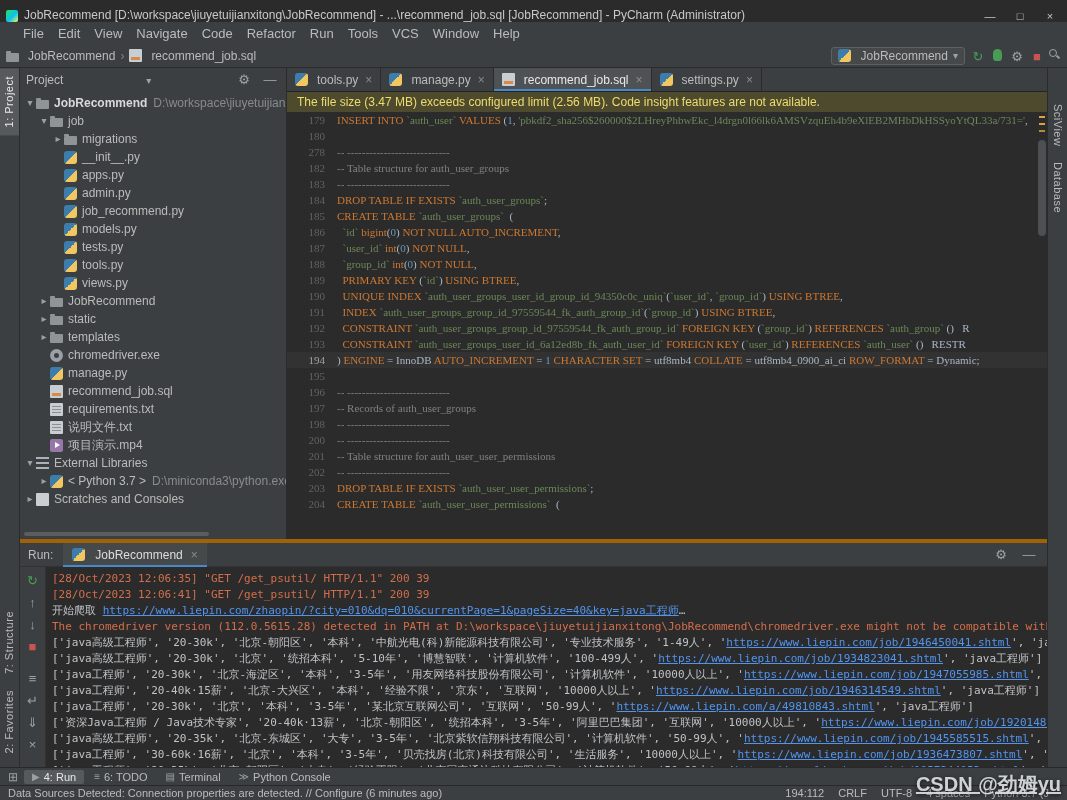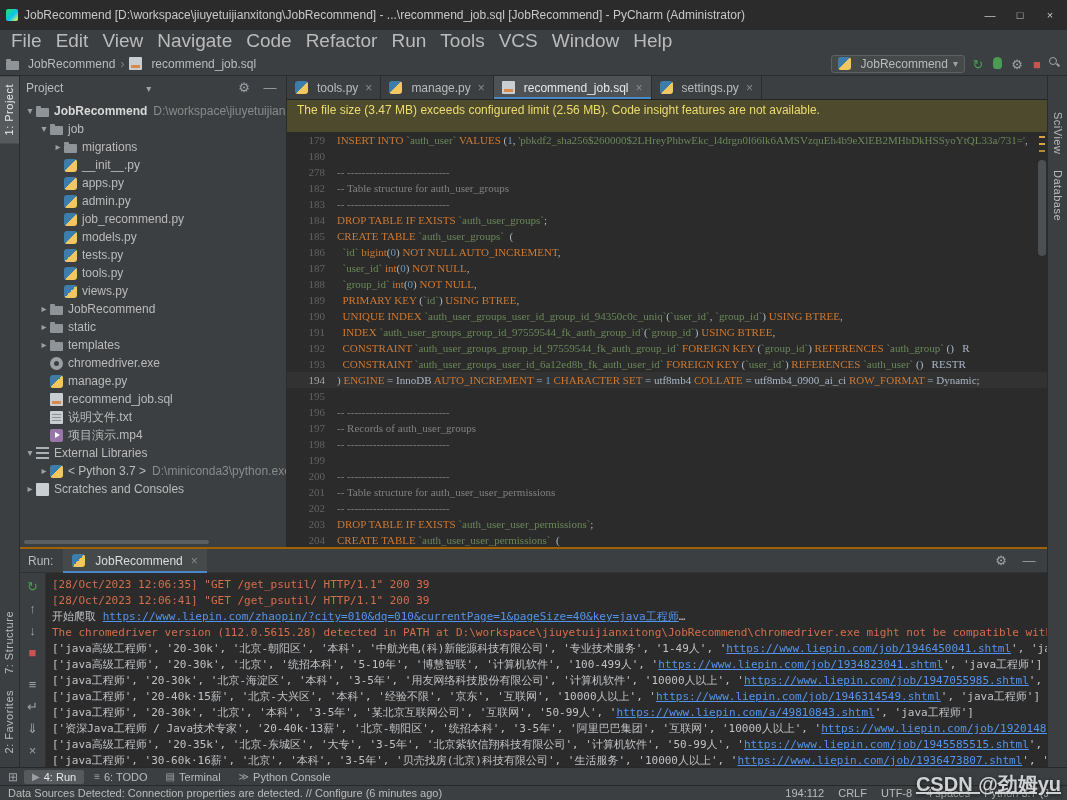--- a/index.html
+++ b/index.html
@@ -2,31 +2,31 @@
 <html style="--panel-bg: #3c3f41; --editor-bg: #2b2b2b; --titlebar-bg: #2b2b2b; --text: #bbbbbb; --code-text: #a9b7c6; --keyword: #cc7832; --string: #6a8759; --number: #6897bb; --comment: #808080; --line-number: #606366; --current-line: #323232; --link: #5394ec; --stderr: #d26e4c; --banner-bg: #4d4a2e; --banner-text: #eedc6e; --selected-bg: #4e5254; --tab-underline: #4a88c7; --run-green: #499c54; --stop-red: #c75450; --icon-gray: #9da2a8; --hint: #8a8a8a;"><head>
 <meta charset="utf-8">
 <style>
   * { margin:0; padding:0; box-sizing:border-box; }
   html,body { background:#1e1e1e; }
   body { font-family:"Liberation Sans", sans-serif; }
   .app { position:relative; width:1067px; height:800px; display:flex; flex-direction:column; overflow:hidden;
          background:var(--panel-bg); color:var(--text); }
 
   
-  .titlebar { height:30px; flex:none; background:var(--titlebar-bg); display:flex; align-items:center;
+  .titlebar { height:22px; flex:none; background:var(--titlebar-bg); display:flex; align-items:flex-end;
               gap:6px; padding:0 2px 0 6px; font-size:12px; color:#c8c8c8; }
   .app-icon { width:12px; height:12px; border-radius:2px; flex:none;
               background:linear-gradient(135deg,#21d789 20%,#07c3f2 55%,#fcf84a 100%); }
   .title-text { white-space:nowrap; overflow:hidden; }
   .win-controls { margin-left:auto; display:flex; }
   .win-btn { width:30px; text-align:center; font-size:11px; color:#c8c8c8; cursor:default; }
 
   
   .menubar { height:22px; flex:none; background:var(--panel-bg); display:flex; align-items:center;
-             padding-left:4px; font-size:19px; }
+             padding-left:16px; font-size:13px; }
   .menu-item { padding:2px 7px; border-radius:2px; cursor:default; }
 
   
   .navbar { height:24px; flex:none; background:var(--panel-bg); border-bottom:1px solid #2b2b2b;
             display:flex; align-items:center; padding:0 6px; font-size:12px; }
   .crumbs { display:flex; align-items:center; gap:5px; }
   .crumb { display:flex; align-items:center; gap:4px; }
   .crumb-sep { color:#808080; }
   .nav-right { margin-left:auto; display:flex; align-items:center; gap:3px; }
   .run-combo { display:flex; align-items:center; gap:5px; background:#45494a; border:1px solid #5e6162;
@@ -98,37 +98,37 @@
   .icon-lib { background:repeating-linear-gradient(#aab1b8 0 2px, transparent 2px 5px); margin-top:1px; }
 
   
   .editor { flex:1; display:flex; flex-direction:column; min-width:0; background:var(--editor-bg); }
   .tabs { height:24px; flex:none; background:var(--panel-bg); border-bottom:1px solid #232525;
           display:flex; font-size:12px; }
   .tab { display:flex; align-items:center; gap:4px; padding:0 8px; color:#bbb;
          border-right:1px solid #2b2b2b; cursor:default; }
   .tab.active { background:var(--selected-bg); color:#e8e8e8; box-shadow:inset 0 -2px 0 var(--tab-underline); }
   .tab-close { color:#8a8a8a; font-size:12px; margin-left:3px; cursor:default; }
-  .banner { height:32px; flex:none; line-height:20px; font-size:12px; padding:0 10px;
+  .banner { height:20px; flex:none; line-height:20px; font-size:12px; padding:0 10px;
             background:var(--banner-bg); color:var(--banner-text); white-space:nowrap; overflow:hidden; }
   .code-area { flex:1; position:relative; overflow:hidden;
                font-family:Liberation Serif, serif; font-size:11px; }
   .code-row { display:flex; height:16px; line-height:16px; white-space:pre; }
   .code-row.active { background:var(--current-line); }
   .gutter { width:50px; flex:none; text-align:right; padding-right:12px; color:var(--line-number); }
   .code-row.active .gutter { color:#a4a3a3; }
   .codetext { color:var(--code-text); white-space:pre; }
   .k { color:var(--keyword); } .s { color:var(--string); } .n { color:var(--number); } .c { color:var(--comment); }
   .vscroll { position:absolute; right:0; top:0; bottom:0; width:10px; }
   .vthumb { position:absolute; right:1px; top:28px; width:8px; height:96px; background:#4d5052; border-radius:4px; }
   .stripe-marks { position:absolute; right:2px; top:4px; width:6px; height:2px; background:#d9a343;
                   box-shadow:0 7px 0 #d9a343, 0 14px 0 #b9893b; }
 
   
-  .runpanel { flex:1; display:flex; flex-direction:column; min-height:0; border-top:2px solid #a16207;
+  .runpanel { flex:1; display:flex; flex-direction:column; min-height:0; border-top:4px solid #a16207;
               background:var(--editor-bg); }
   .run-header { height:24px; flex:none; background:var(--panel-bg); border-bottom:1px solid #323232;
                 display:flex; align-items:center; gap:10px; padding:0 8px 0 8px; font-size:12px; }
   .run-label { color:#bbb; }
   .run-tab { display:flex; align-items:center; gap:5px; height:24px; padding:0 9px; background:#45494a;
              color:#ddd; box-shadow:inset 0 -2px 0 var(--tab-underline); cursor:default; }
   .rh-icons { margin-left:auto; display:flex; gap:8px; }
   .run-body { flex:1; display:flex; min-height:0; }
   .run-toolbar { width:26px; flex:none; background:var(--panel-bg); border-right:1px solid #323232;
                  display:flex; flex-direction:column; align-items:center; padding-top:5px; gap:4px; }
@@ -308,20 +308,25 @@
               </div>
               <div class="tree-row" style="padding-left: 18px;">
                 <span class="arrow"></span>
                 <span class="ticon icon-py"></span>
                 <span class="tlabel">manage.py</span>
               </div>
               <div class="tree-row" style="padding-left: 18px;">
                 <span class="arrow"></span>
                 <span class="ticon icon-sql"></span>
                 <span class="tlabel">recommend_job.sql</span>
+              </div>
+              <div class="tree-row" style="padding-left: 18px;">
+                <span class="arrow"></span>
+                <span class="ticon icon-txt"></span>
+                <span class="tlabel">requirements.txt</span>
               </div>
               <div class="tree-row" style="padding-left: 18px;">
                 <span class="arrow"></span>
                 <span class="ticon icon-txt"></span>
                 <span class="tlabel">说明文件.txt</span>
               </div>
               <div class="tree-row" style="padding-left: 18px;">
                 <span class="arrow"></span>
                 <span class="ticon icon-mp4"></span>
                 <span class="tlabel">项目演示.mp4</span>
@@ -385,21 +390,20 @@
                 <div class="code-row"><span class="gutter">189</span><span class="codetext">  <span class="k">PRIMARY</span> <span class="k">KEY</span> (<span class="s">`id`</span>) <span class="k">USING</span> <span class="k">BTREE</span>,</span></div>
                 <div class="code-row"><span class="gutter">190</span><span class="codetext">  <span class="k">UNIQUE</span> <span class="k">INDEX</span> <span class="s">`auth_user_groups_user_id_group_id_94350c0c_uniq`</span>(<span class="s">`user_id`</span>, <span class="s">`group_id`</span>) <span class="k">USING</span> <span class="k">BTREE</span>,</span></div>
                 <div class="code-row"><span class="gutter">191</span><span class="codetext">  <span class="k">INDEX</span> <span class="s">`auth_user_groups_group_id_97559544_fk_auth_group_id`</span>(<span class="s">`group_id`</span>) <span class="k">USING</span> <span class="k">BTREE</span>,</span></div>
                 <div class="code-row"><span class="gutter">192</span><span class="codetext">  <span class="k">CONSTRAINT</span> <span class="s">`auth_user_groups_group_id_97559544_fk_auth_group_id`</span> <span class="k">FOREIGN</span> <span class="k">KEY</span> (<span class="s">`group_id`</span>) <span class="k">REFERENCES</span> <span class="s">`auth_group`</span> ()   R</span></div>
                 <div class="code-row"><span class="gutter">193</span><span class="codetext">  <span class="k">CONSTRAINT</span> <span class="s">`auth_user_groups_user_id_6a12ed8b_fk_auth_user_id`</span> <span class="k">FOREIGN</span> <span class="k">KEY</span> (<span class="s">`user_id`</span>) <span class="k">REFERENCES</span> <span class="s">`auth_user`</span> ()   RESTR</span></div>
                 <div class="code-row active"><span class="gutter">194</span><span class="codetext">) <span class="k">ENGINE</span> = InnoDB <span class="k">AUTO_INCREMENT</span> = <span class="n">1</span> <span class="k">CHARACTER</span> <span class="k">SET</span> = utf8mb4 <span class="k">COLLATE</span> = utf8mb4_0900_ai_ci <span class="k">ROW_FORMAT</span> = Dynamic;</span></div>
                 <div class="code-row"><span class="gutter">195</span><span class="codetext"></span></div>
                 <div class="code-row"><span class="gutter">196</span><span class="codetext"><span class="c">-- ----------------------------</span></span></div>
                 <div class="code-row"><span class="gutter">197</span><span class="codetext"><span class="c">-- Records of auth_user_groups</span></span></div>
                 <div class="code-row"><span class="gutter">198</span><span class="codetext"><span class="c">-- ----------------------------</span></span></div>
-                <div class="code-row"><span class="gutter">199</span><span class="codetext"></span></div>
                 <div class="code-row"><span class="gutter">200</span><span class="codetext"><span class="c">-- ----------------------------</span></span></div>
                 <div class="code-row"><span class="gutter">201</span><span class="codetext"><span class="c">-- Table structure for auth_user_user_permissions</span></span></div>
                 <div class="code-row"><span class="gutter">202</span><span class="codetext"><span class="c">-- ----------------------------</span></span></div>
                 <div class="code-row"><span class="gutter">203</span><span class="codetext"><span class="k">DROP</span> <span class="k">TABLE</span> <span class="k">IF</span> <span class="k">EXISTS</span> <span class="s">`auth_user_user_permissions`</span>;</span></div>
                 <div class="code-row"><span class="gutter">204</span><span class="codetext"><span class="k">CREATE</span> <span class="k">TABLE</span> <span class="s">`auth_user_user_permissions`</span>  (</span></div>
               </div>
             <div class="vscroll">
                 <div class="vthumb"></div>
               </div>
             <div class="stripe-marks"></div>

